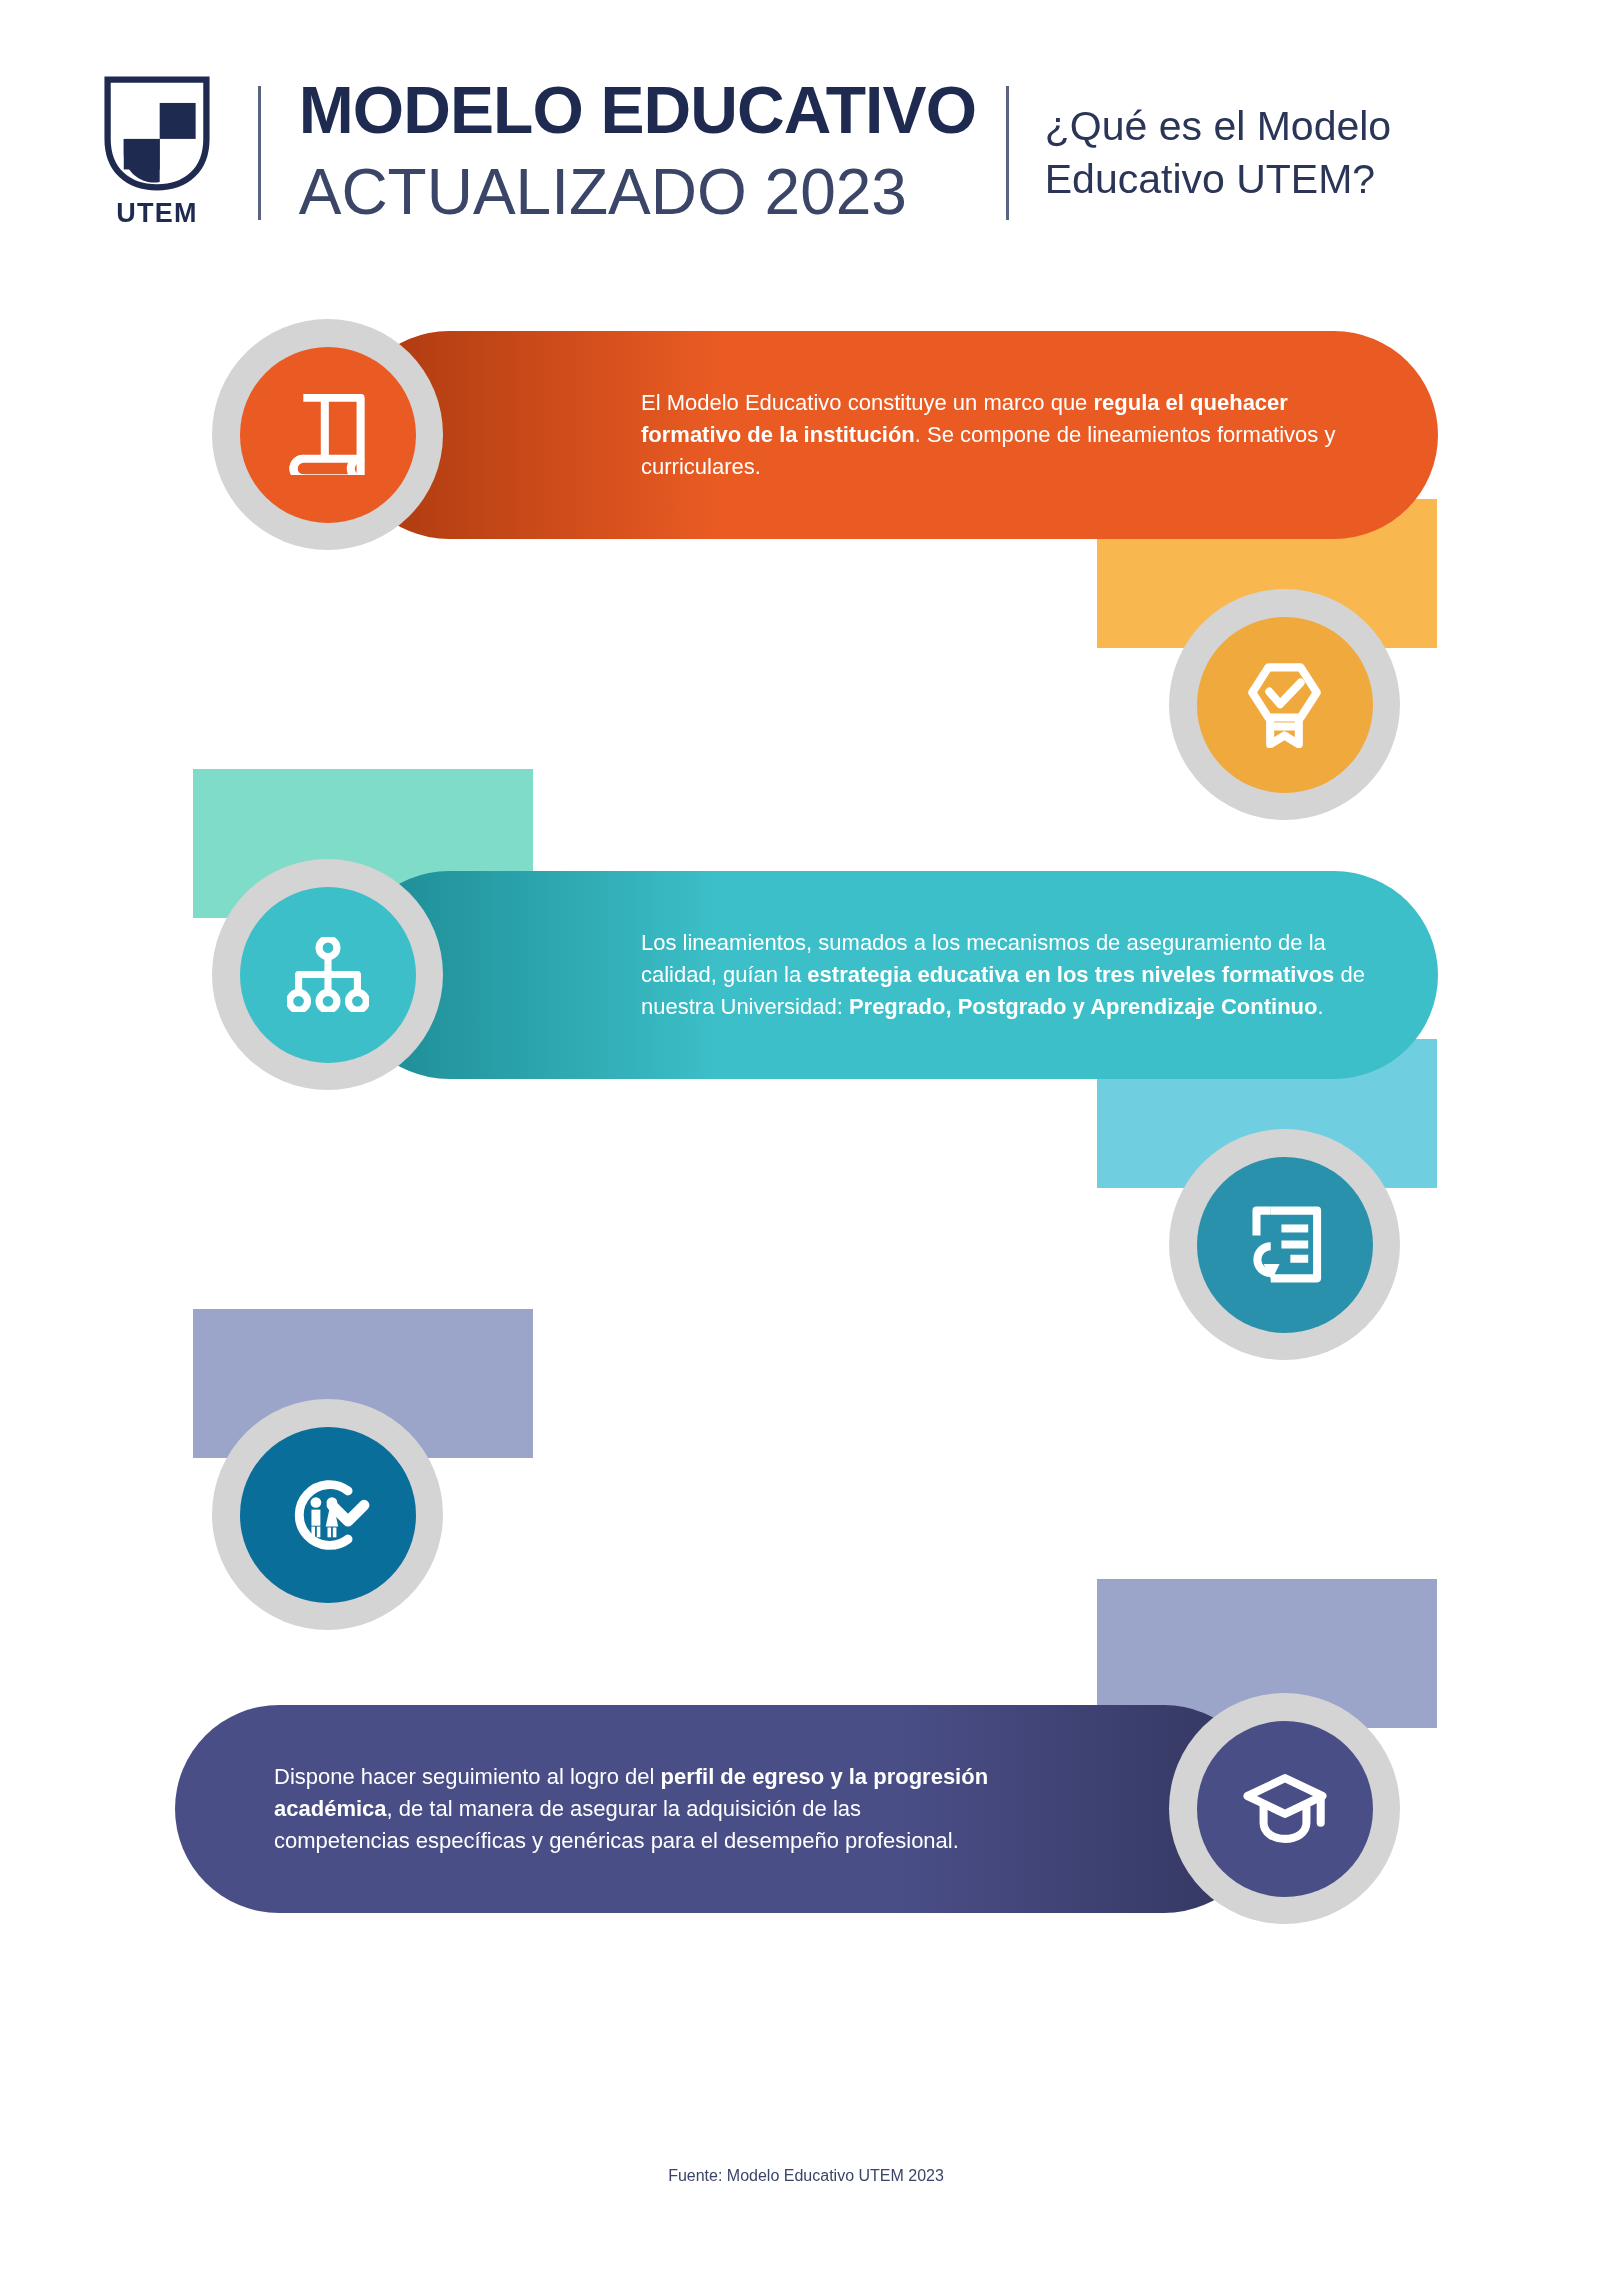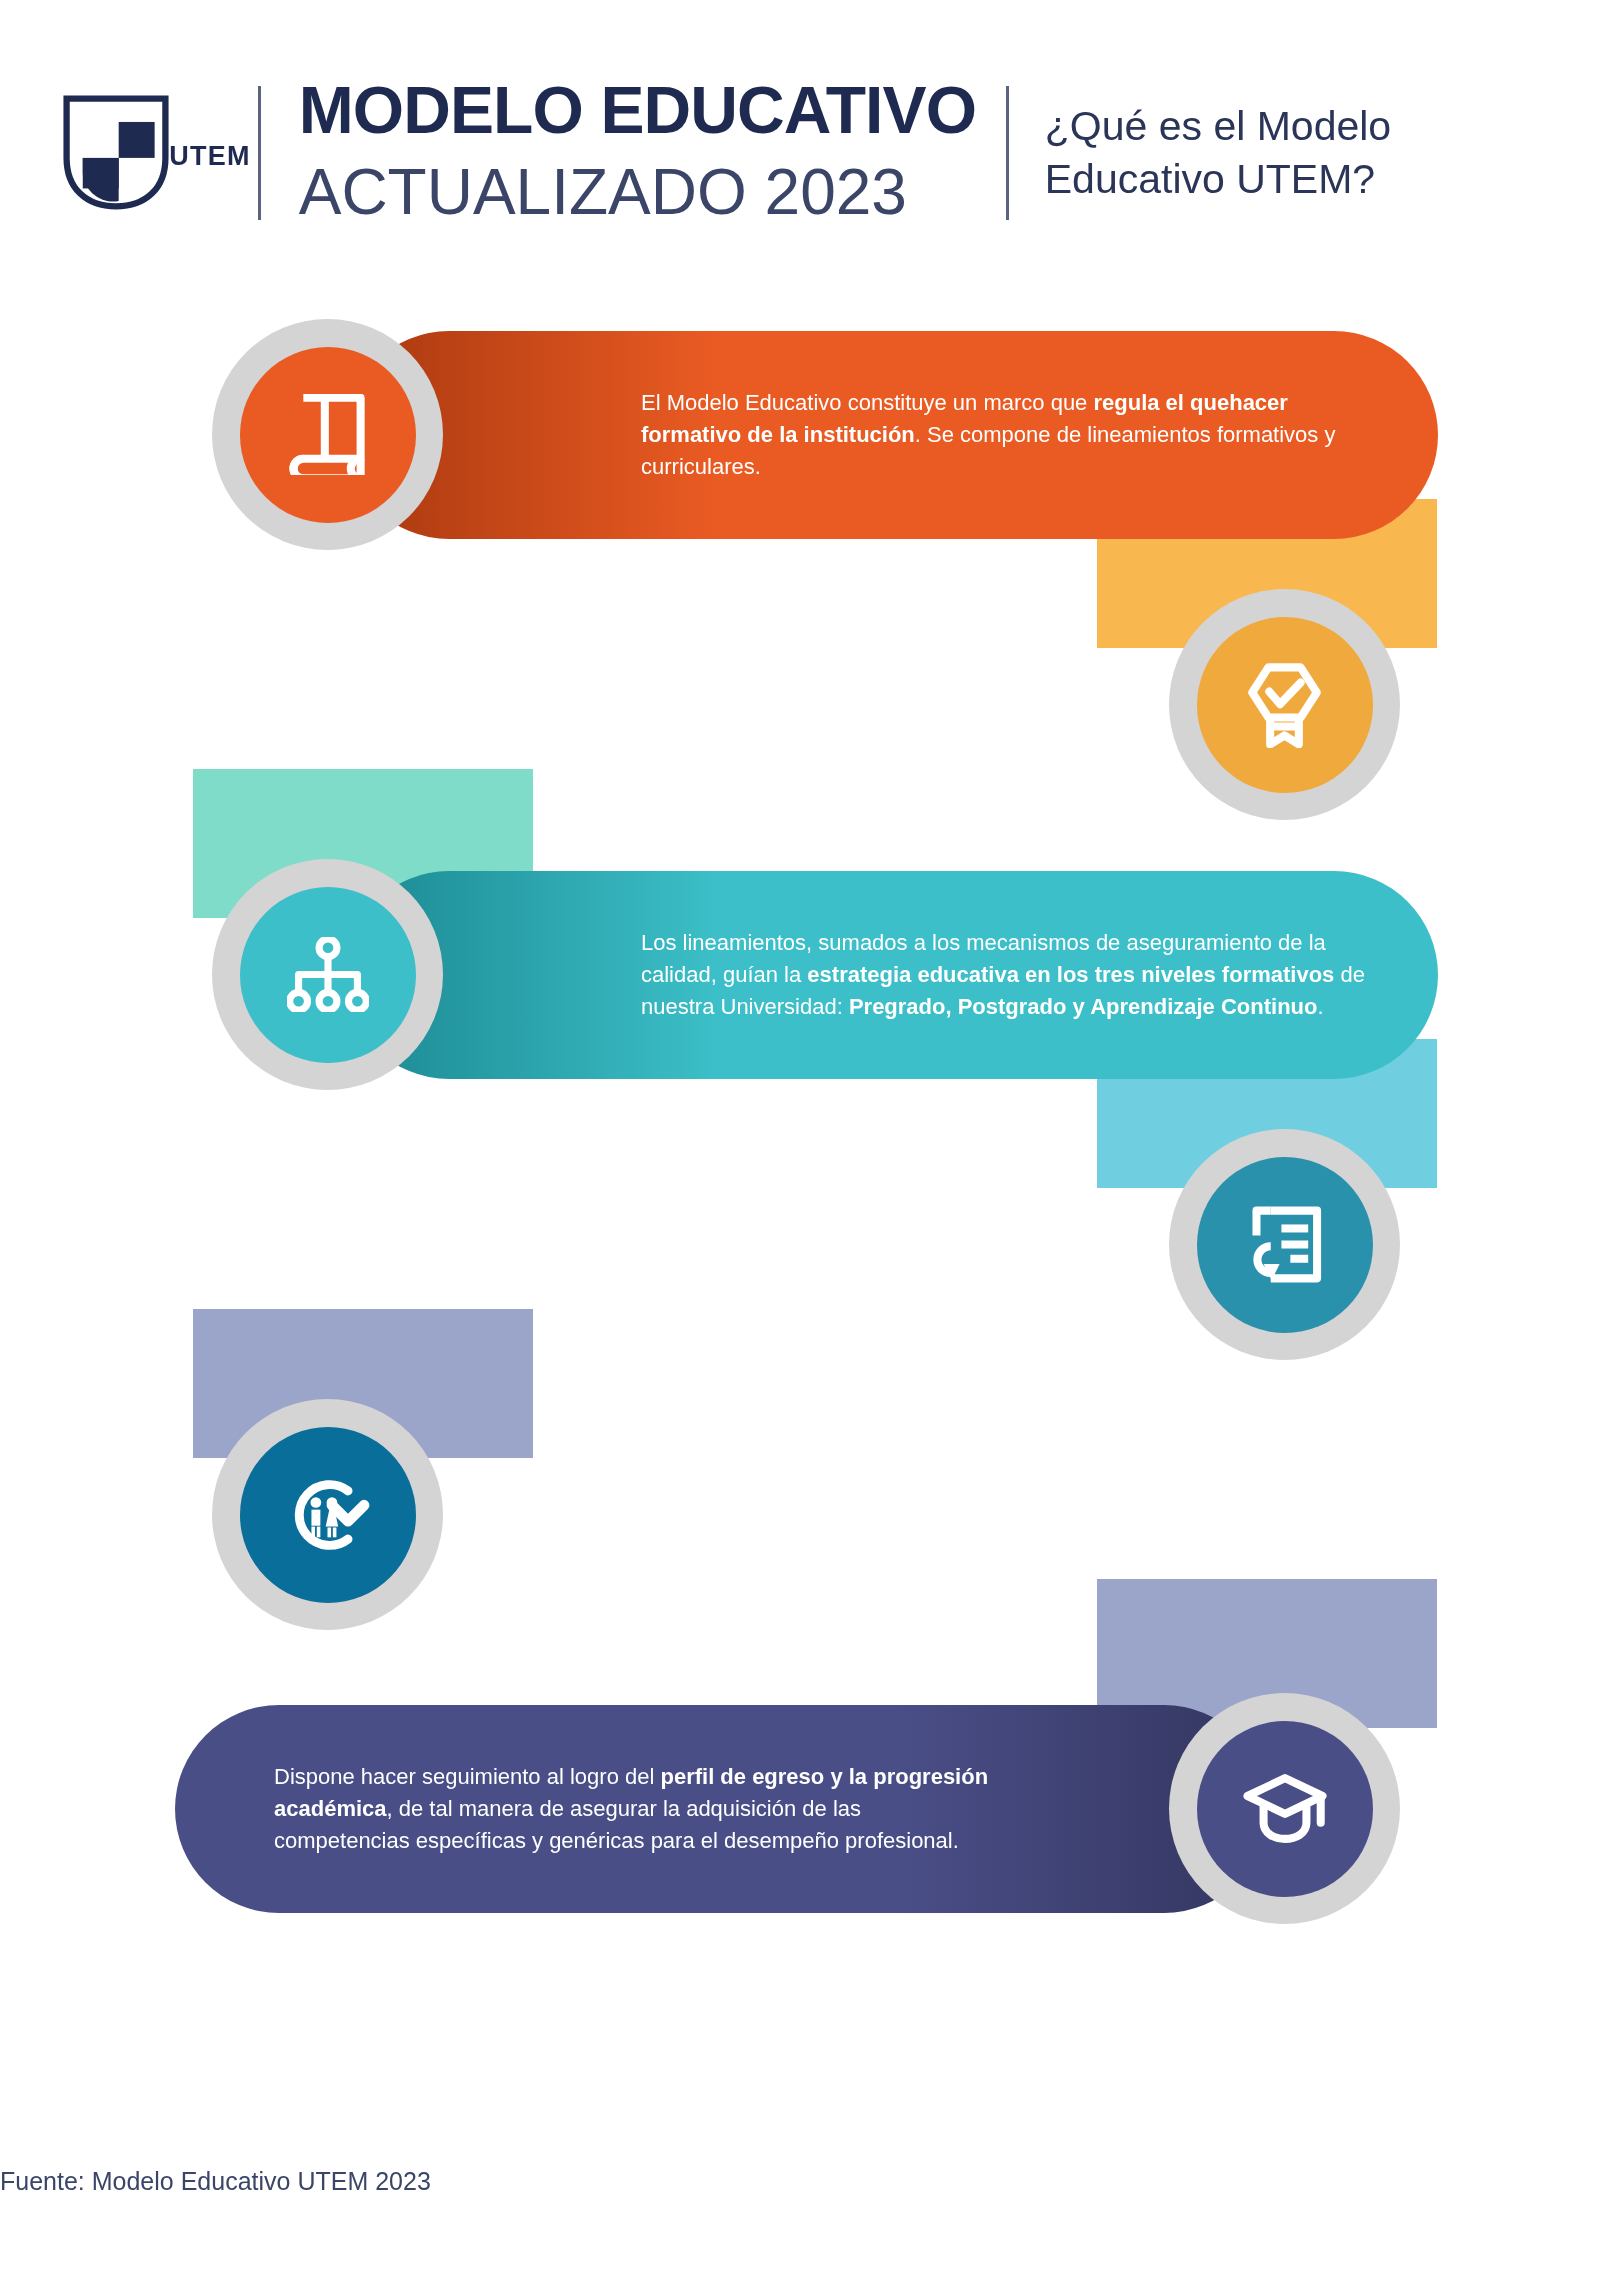--- a/index.html
+++ b/index.html
@@ -25,21 +25,21 @@
     left: 90px;
     top: 63px;
     width: 1451px;
     height: 179px;
     display: flex;
     align-items: center;
   }
 
   .logo-block {
     display: flex;
-    flex-direction: row;
+    flex-direction: column;
     align-items: center;
     justify-content: center;
     width: 134px;
     flex: 0 0 134px;
   }
 
   .logo-shield { display: block; }
 
   .logo-wordmark {
     font-size: 27px;
@@ -155,21 +155,22 @@
   }
 
   .medallion-inner svg { display: block; }
 
   
   .footer {
     position: absolute;
     left: 0;
     top: 2167px;
     width: 1612px;
-    font-size: 25px;
+    text-align: center;
+    font-size: 16px;
     color: #3a4568;
     font-weight: 400;
   }
 </style>
 </head>
 <body>
 
 <div class="page">
 
   <div class="header">

